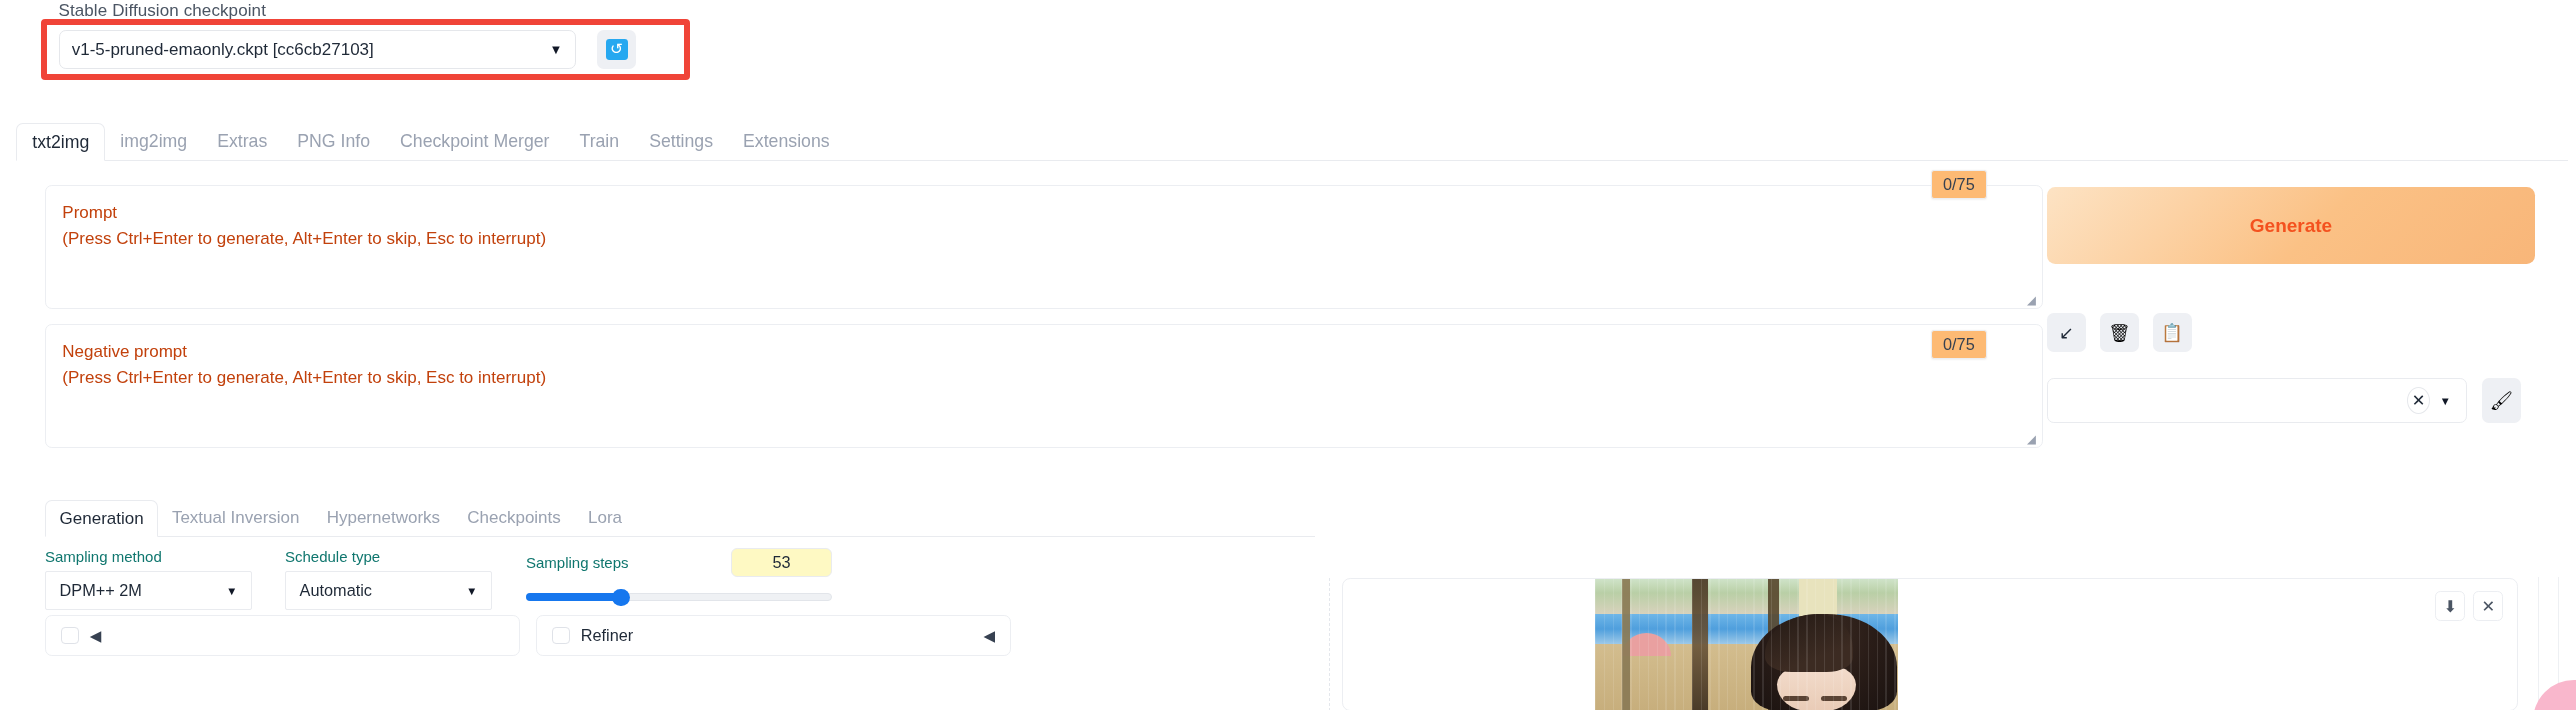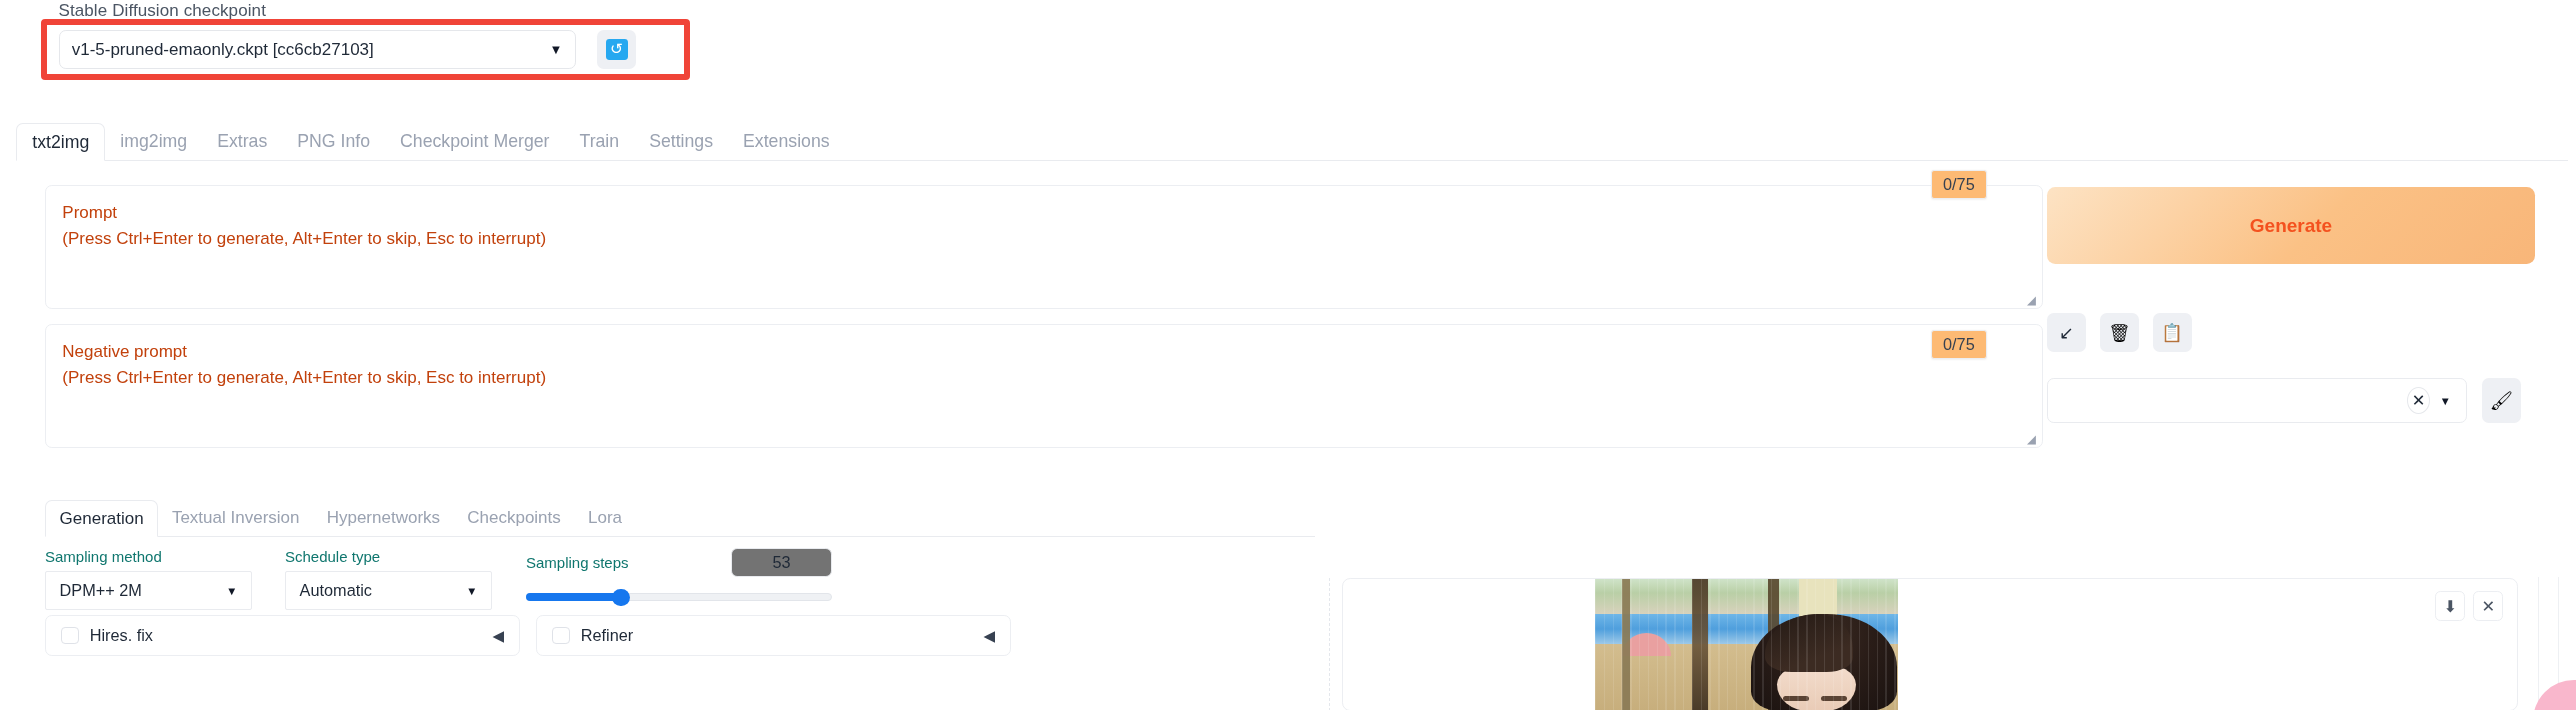--- a/index.html
+++ b/index.html
@@ -257,21 +257,21 @@
   .dropdown .caret { font-size: 11.6px; color: #111827; }
 
   #sampling-method-wrap { position: absolute; left: 0;   top: 0; width: 207px; }
   #schedule-type-wrap   { position: absolute; left: 240px; top: 0; width: 207px; }
 
   #steps-wrap { position: absolute; left: 481px; top: 0; width: 306px; }
   #steps-head { display: flex; align-items: center; justify-content: space-between; }
   #steps-head .fld-label { margin-bottom: 0; }
   #steps-value-box {
     width: 101px; height: 29px;
-    background: #737373;
+    background: #fef9c3;
     border: 1.4px solid #e9ebef;
     border-radius: 6.1px;
     display: flex; align-items: center; justify-content: center;
     font-size: 16.3px; color: #1f2937;
   }
   #steps-slider {
     margin-top: 13.6px;
     position: relative;
     width: 306px; height: 12.2px;
   }
@@ -532,21 +532,20 @@
     </div>
     <div id="steps-slider">
       <div id="steps-track"></div>
       <div id="steps-fill" style="width: 95px;"></div>
       <div id="steps-thumb" style="left: 86px;"></div>
     </div>
   </div>
 
   <div class="accordion" id="hires-acc">
     <div class="acc-check"></div>
-    <div class="acc-label">Hires. fix</div>
     <div class="acc-caret">◀</div>
   </div>
 
   <div class="accordion" id="refiner-acc">
     <div class="acc-check"></div>
     <div class="acc-label">Refiner</div>
     <div class="acc-caret">◀</div>
   </div>
 
 </div>

